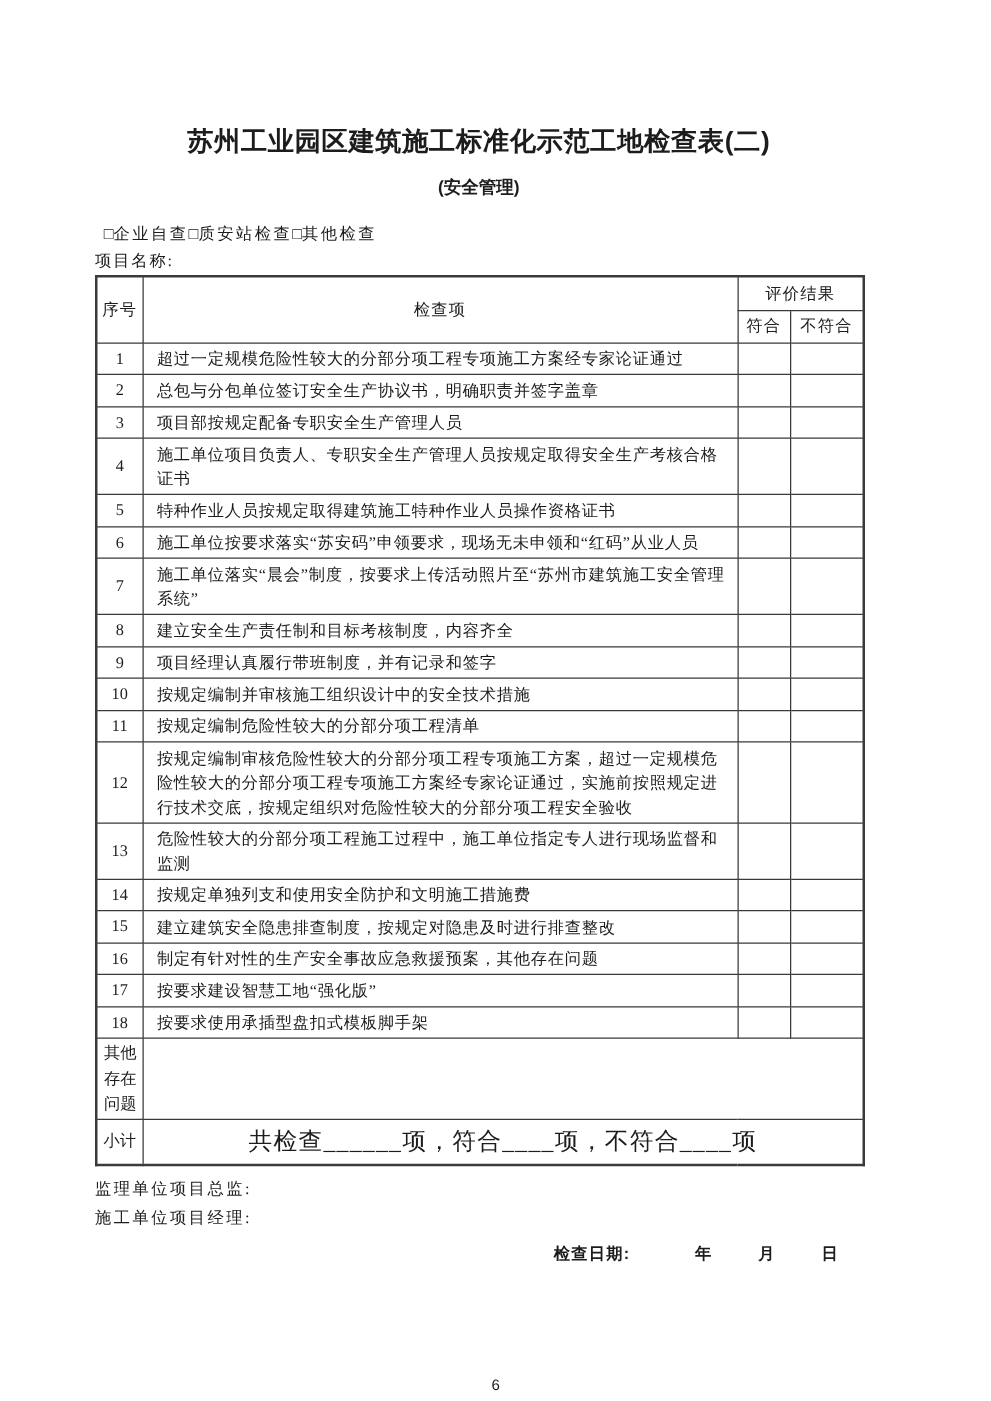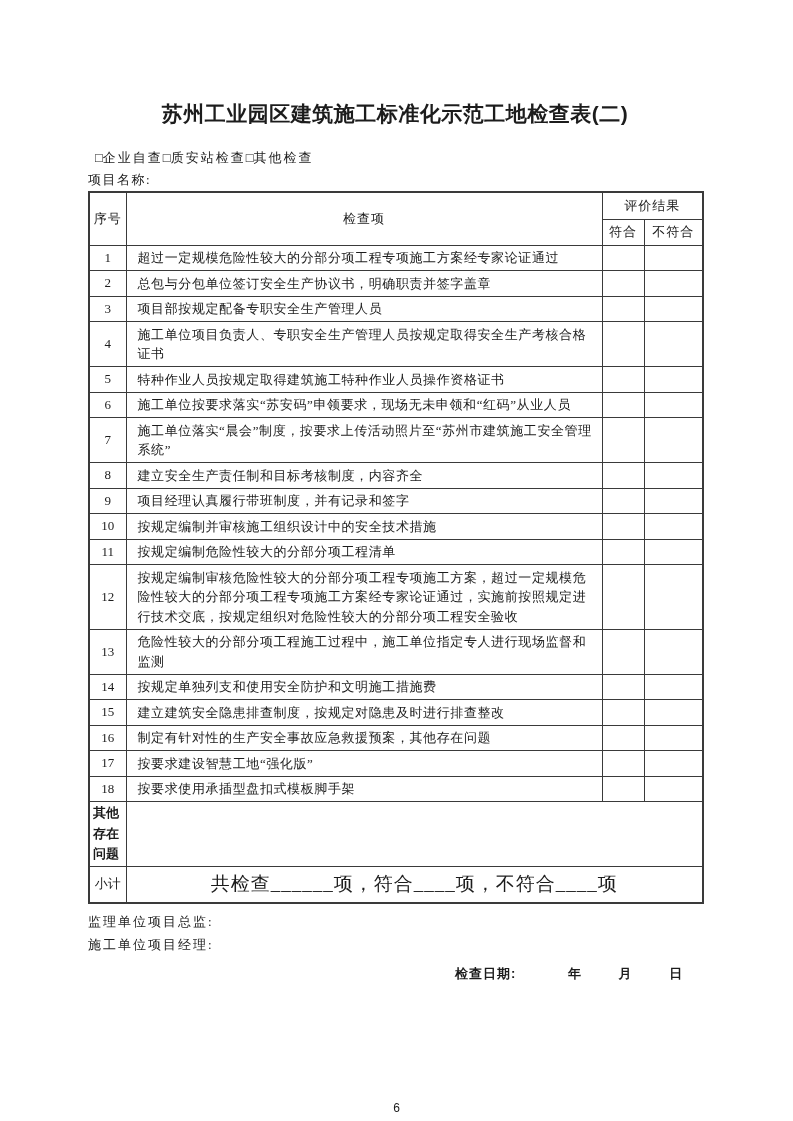--- a/index.html
+++ b/index.html
@@ -5,21 +5,21 @@
   * { margin: 0; padding: 0; box-sizing: border-box; }
   html, body { background: #ffffff; }
   body {
     width: 793px; height: 1121px;
     font-family: "Liberation Serif", "DejaVu Serif", serif;
     color: #1c1c1c;
     position: relative;
     overflow: hidden;
   }
   .page { position: absolute; inset: 0; background: #ffffff; }
-  .content { position: absolute; left: 88px; top: 0; width: 614px; }
+  .content { position: absolute; left: 76px; top: 0; width: 614px; }
 
   .doc-title {
     margin-top: 100px;
     text-align: center;
     font-family: "Liberation Sans", "DejaVu Sans", sans-serif;
     font-weight: bold;
     font-size: 21px;
     line-height: 28px;
     letter-spacing: 0.5px;
   }
@@ -75,25 +75,24 @@
     padding: 2.5px 2px 2.5px 11px;
     line-height: 19.5px;
     letter-spacing: 0.6px;
     text-align: left;
   }
   .check-table tr.data-row { height: 25px; }
   .other-row { height: 63px; }
   .other-row td.other-label {
     padding: 1px 2px;
     line-height: 20.5px;
-    text-align: left;
+    text-align: center;
     padding-left: 3px;
     vertical-align: top;
     letter-spacing: 0;
-    font-weight: bold;
   }
   .subtotal-row { height: 37px; }
   .subtotal-row .subtotal-label { text-align: center; }
   .subtotal-row .subtotal-text {
     text-align: center;
     letter-spacing: 1px;
     font-size: 19px;
   }
 
   .footer { margin-top: 9px; font-size: 13px; }
@@ -121,20 +120,21 @@
     font-family: "Liberation Sans", "DejaVu Sans", sans-serif;
   }
 </style>
 </head>
 <body>
 
 <div class="page">
   <div class="content">
 
     <div class="doc-title">苏州工业园区建筑施工标准化示范工地检查表(二)</div>
+    <div class="doc-subtitle">(安全管理)</div>
 
     <div class="check-type-line">
       <span class="check-type-group"><span class="checkbox-glyph">□</span><span>企业自查</span></span><span class="check-type-group"><span class="checkbox-glyph">□</span><span>质安站检查</span></span><span class="check-type-group"><span class="checkbox-glyph">□</span><span>其他检查</span></span>
     </div>
 
     <div class="project-line">项目名称:</div>
 
     <table class="check-table">
       <colgroup>
         <col class="col-no">

